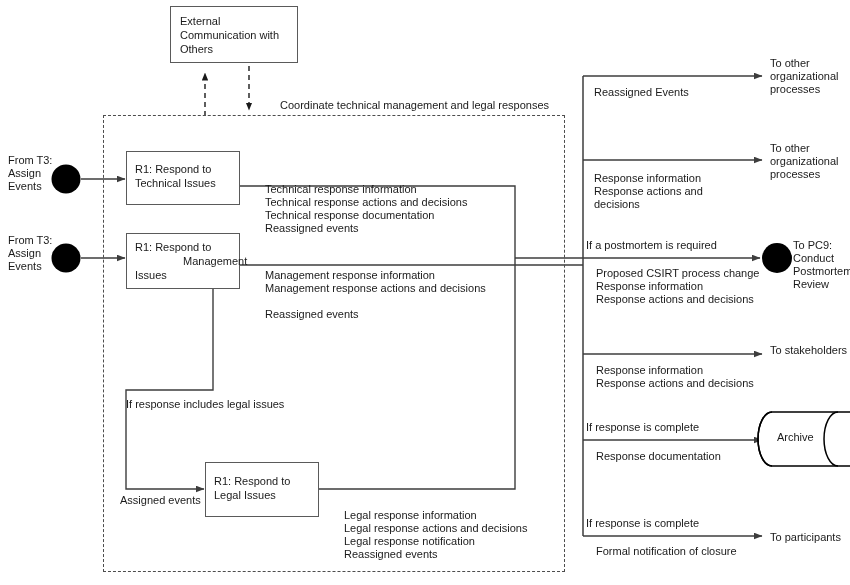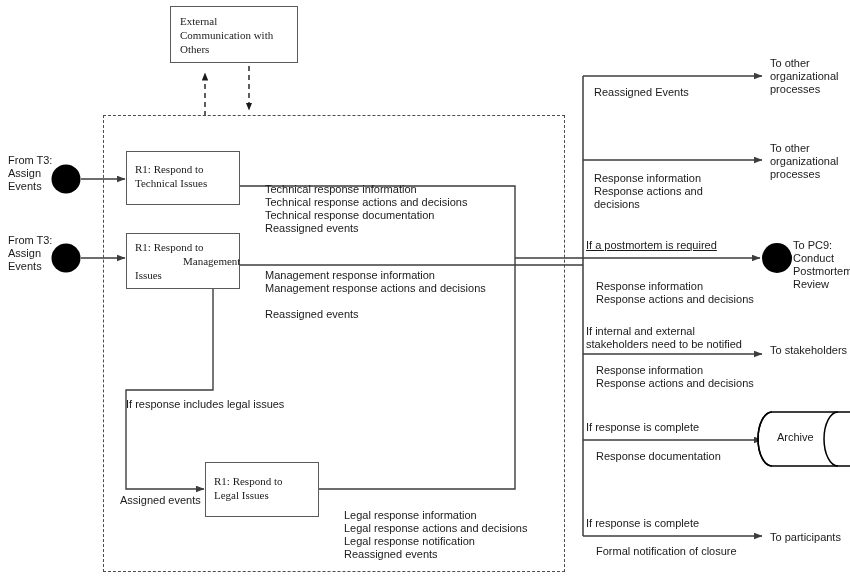--- a/index.html
+++ b/index.html
@@ -26,21 +26,21 @@
   .lbl {
     position: absolute;
     font-family: "Liberation Sans", sans-serif;
     font-size: 11px;
     line-height: 13.2px;
     color: #1a1a1a;
     white-space: pre;
   }
   .boxlabel {
     position: absolute;
-    font-family: Liberation Serif, serif;
+    font-family: Liberation Sans, sans-serif;
     font-size: 11px;
     line-height: 14px;
     color: #1a1a1a;
     white-space: pre;
   }
   .procbox {
     position: absolute;
     border: 1.3px solid #5a5a5a;
     background: #ffffff;
     box-sizing: border-box;
@@ -123,20 +123,21 @@
     <div class="boxlabel" style="left:8px; top:6px;"><span>R1: Respond to</span></div>
     <div class="boxlabel" style="left:8px; top:20px;padding-left:48px;"><span>Management</span></div>
     <div class="boxlabel" style="left:8px; top:34px;"><span>Issues</span></div>
   </div>
 
   <div class="procbox" style="left:205px; top:462px; width:114px; height:55px;">
     <div class="boxlabel" style="left:8px; top:11px;"><span>R1: Respond to</span></div>
     <div class="boxlabel" style="left:8px; top:25px;"><span>Legal Issues</span></div>
   </div>
 
+  <div class="lbl" style="left:280px; top:99px;"><span>Coordinate technical management and legal responses</span></div>
 
   <div class="lbl" style="left:8px; top:154px;"><span>From T3:</span></div>
   <div class="lbl" style="left:8px; top:167px;"><span>Assign</span></div>
   <div class="lbl" style="left:8px; top:180px;"><span>Events</span></div>
 
   <div class="lbl" style="left:8px; top:234px;"><span>From T3:</span></div>
   <div class="lbl" style="left:8px; top:247px;"><span>Assign</span></div>
   <div class="lbl" style="left:8px; top:260px;"><span>Events</span></div>
 
   <div class="lbl" style="left:265px; top:183px;"><span>Technical response information</span></div>
@@ -161,30 +162,29 @@
   <div class="lbl" style="left:770px; top:70px;"><span>organizational</span></div>
   <div class="lbl" style="left:770px; top:83px;"><span>processes</span></div>
 
   <div class="lbl" style="left:594px; top:172px;"><span>Response information</span></div>
   <div class="lbl" style="left:594px; top:185px;"><span>Response actions and</span></div>
   <div class="lbl" style="left:594px; top:198px;"><span>decisions</span></div>
   <div class="lbl" style="left:770px; top:142px;"><span>To other</span></div>
   <div class="lbl" style="left:770px; top:155px;"><span>organizational</span></div>
   <div class="lbl" style="left:770px; top:168px;"><span>processes</span></div>
 
-  <div class="lbl" style="left:586px; top:239px;text-decoration:underline;"><span>If a postmortem is required</span></div>
+  <div class="lbl" style="left:586px; top:239px;"><span>If a postmortem is required</span></div>
+  <div class="lbl" style="left:596px; top:267px;"><span>Proposed CSIRT process change</span></div>
   <div class="lbl" style="left:596px; top:280px;"><span>Response information</span></div>
   <div class="lbl" style="left:596px; top:293px;"><span>Response actions and decisions</span></div>
   <div class="lbl" style="left:793px; top:239px;"><span>To PC9:</span></div>
   <div class="lbl" style="left:793px; top:252px;"><span>Conduct</span></div>
   <div class="lbl" style="left:793px; top:265px;"><span>Postmortem</span></div>
   <div class="lbl" style="left:793px; top:278px;text-align:center;"><span>Review</span></div>
 
-  <div class="lbl" style="left: 586px; top: 325px; white-space: pre-line;"><span>If internal and external
-stakeholders need to be notified</span></div>
   <div class="lbl" style="left:596px; top:364px;"><span>Response information</span></div>
   <div class="lbl" style="left:596px; top:377px;"><span>Response actions and decisions</span></div>
   <div class="lbl" style="left:770px; top:344px;"><span>To stakeholders</span></div>
 
   <div class="lbl" style="left:586px; top:421px;"><span>If response is complete</span></div>
   <div class="lbl" style="left:596px; top:450px;"><span>Response documentation</span></div>
   <div class="lbl" style="left:777px; top:431px;"><span>Archive</span></div>
 
   <div class="lbl" style="left:586px; top:517px;"><span>If response is complete</span></div>
   <div class="lbl" style="left:596px; top:545px;"><span>Formal notification of closure</span></div>

